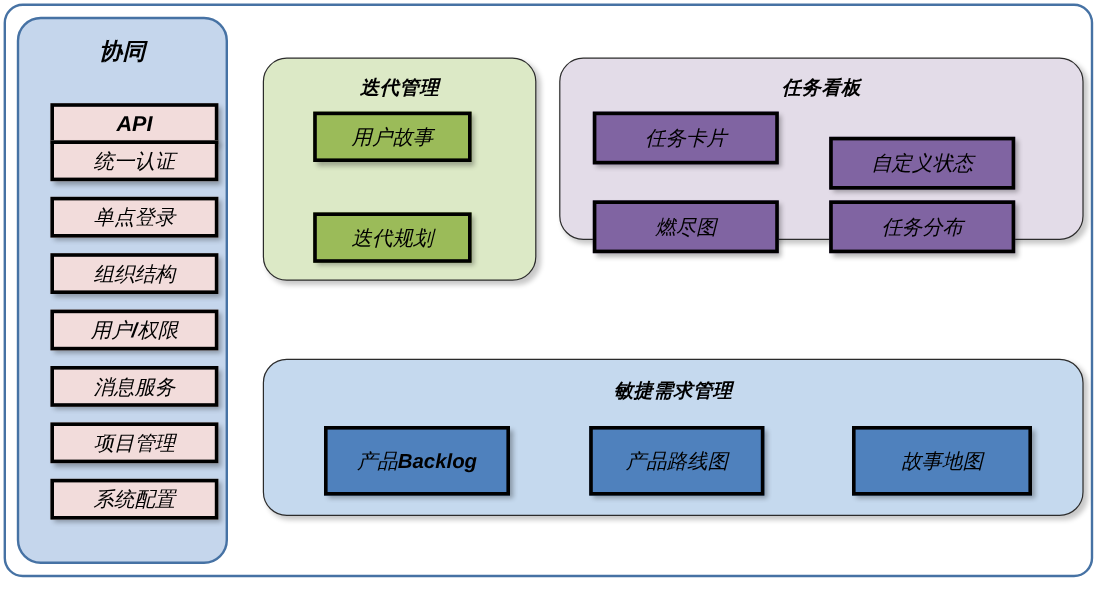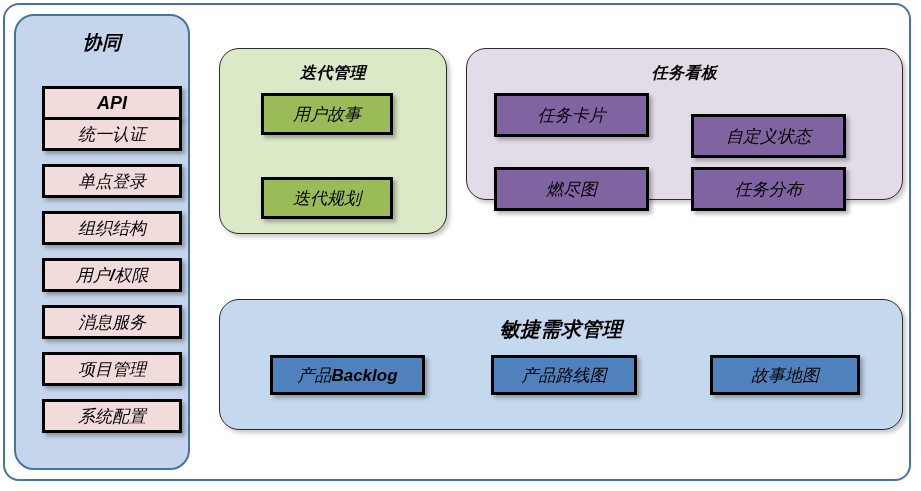--- a/index.html
+++ b/index.html
@@ -102,21 +102,21 @@
     left: 219px;
     top: 299px;
     width: 684px;
     height: 131px;
     background: #C5D9EE;
     border: 1.6px solid #2b2b2b;
     box-shadow: 3px 3px 4px rgba(0,0,0,0.22);
   }
   .panel-agile > .panel-title {
     top: 16px;
-    font-size: 20px;
+    font-size: 16px;
   }
 
   
   .box {
     position: absolute;
     box-sizing: border-box;
     border: 3px solid #000000;
     display: flex;
     align-items: center;
     justify-content: center;
@@ -152,21 +152,21 @@
   
   .box-purple {
     background: #8064A2;
     width: 155px;
     height: 44px;
   }
 
   
   .box-blue {
     background: #4F81BD;
-    height: 40px;
+    height: 58px;
   }
 
   .bold-sans {
     font-family: "Liberation Sans", "DejaVu Sans", sans-serif;
     font-weight: bold;
   }
 </style>
 </head>
 <body>
 

